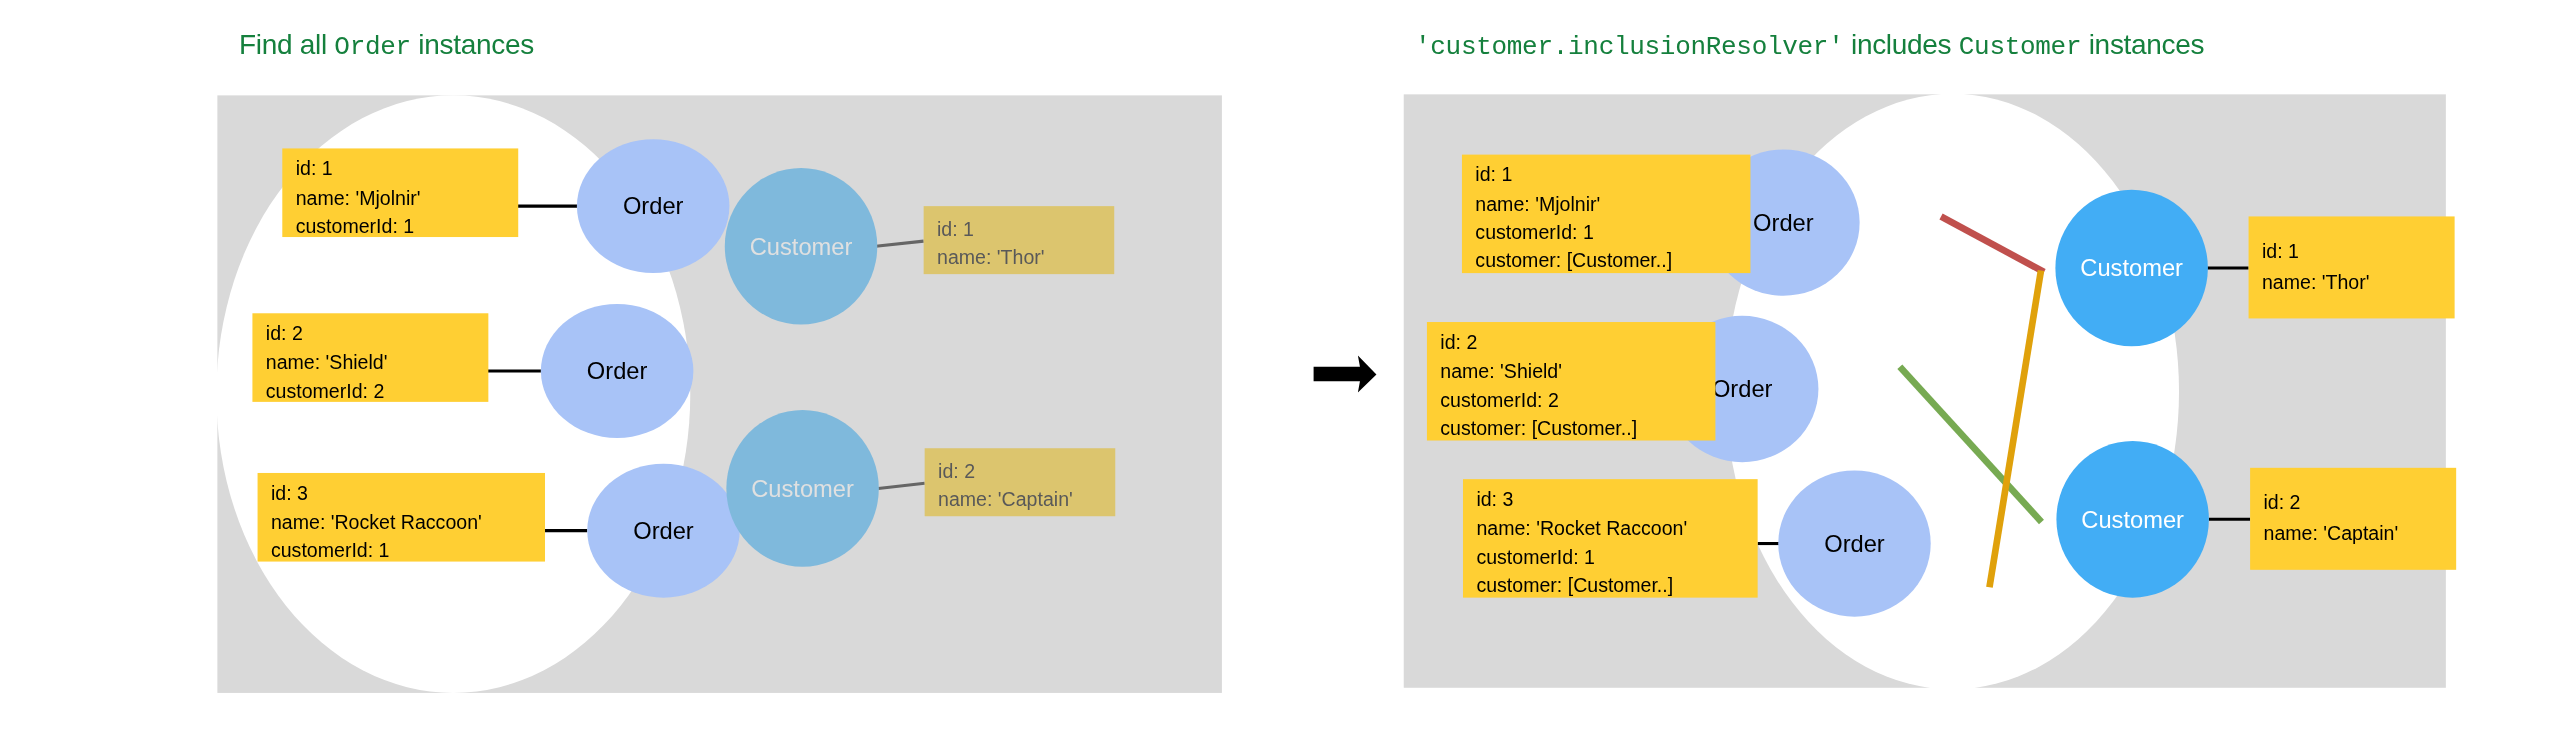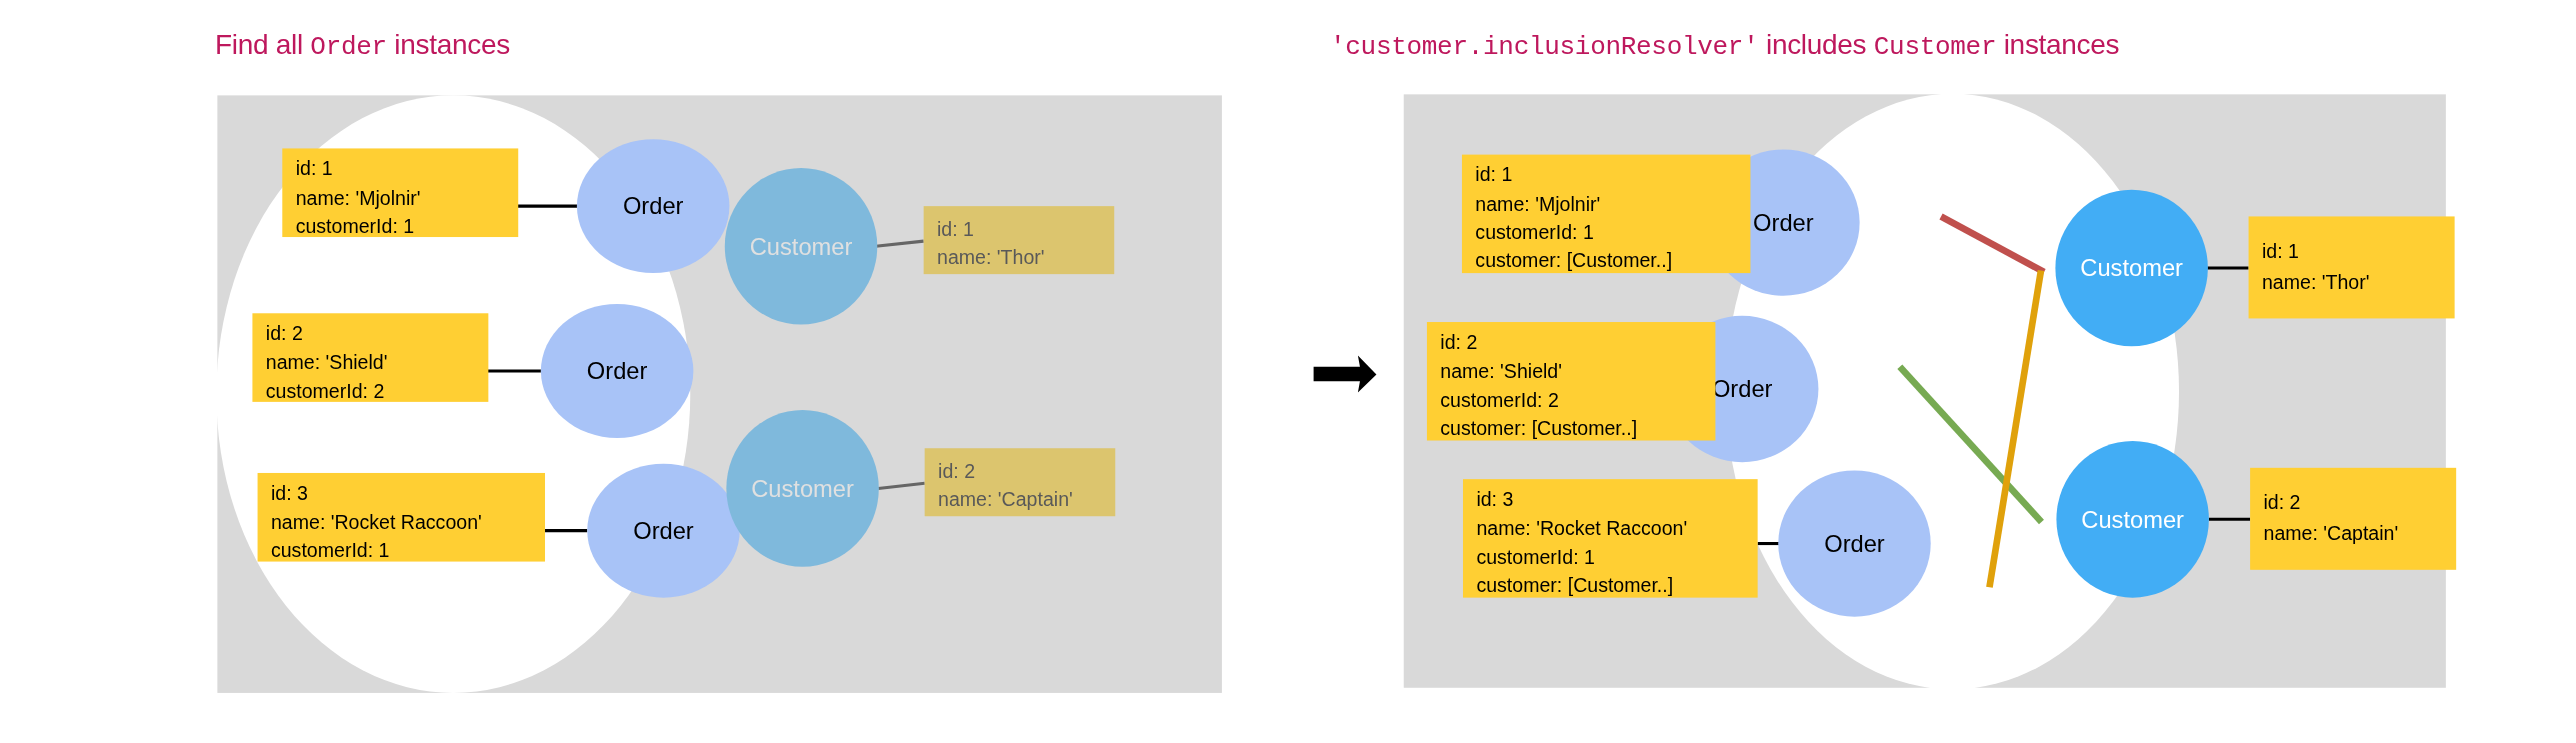--- a/index.html
+++ b/index.html
@@ -20,29 +20,30 @@
     left: 0; top: 0;
     width: 2825px;
     height: 744px;
     background: #ffffff;
   }
   .title {
     position: absolute;
     white-space: nowrap;
     font-family: "Liberation Sans", sans-serif;
     font-size: 28px;
-    color: #be185d;
+    color: #15803d;
     letter-spacing: -0.3px;
+    margin-left: 24px;
   }
   .title .mono {
     font-family: "Liberation Mono", monospace;
     font-size: 26px;
   }
   #title-left  { left: 215px;  top: 29px; }
-  #title-right { left: 1330px; top: 29px; }
+  #title-right { left: 1391px; top: 29px; }
 
   svg.diagram {
     position: absolute;
     left: 0; top: 0;
     width: 2825px;
     height: 744px;
   }
   .panel-bg      { fill: #d9d9d9; }
   .focus-ellipse { fill: #ffffff; }
   .card-active   { fill: #ffcf33; }

